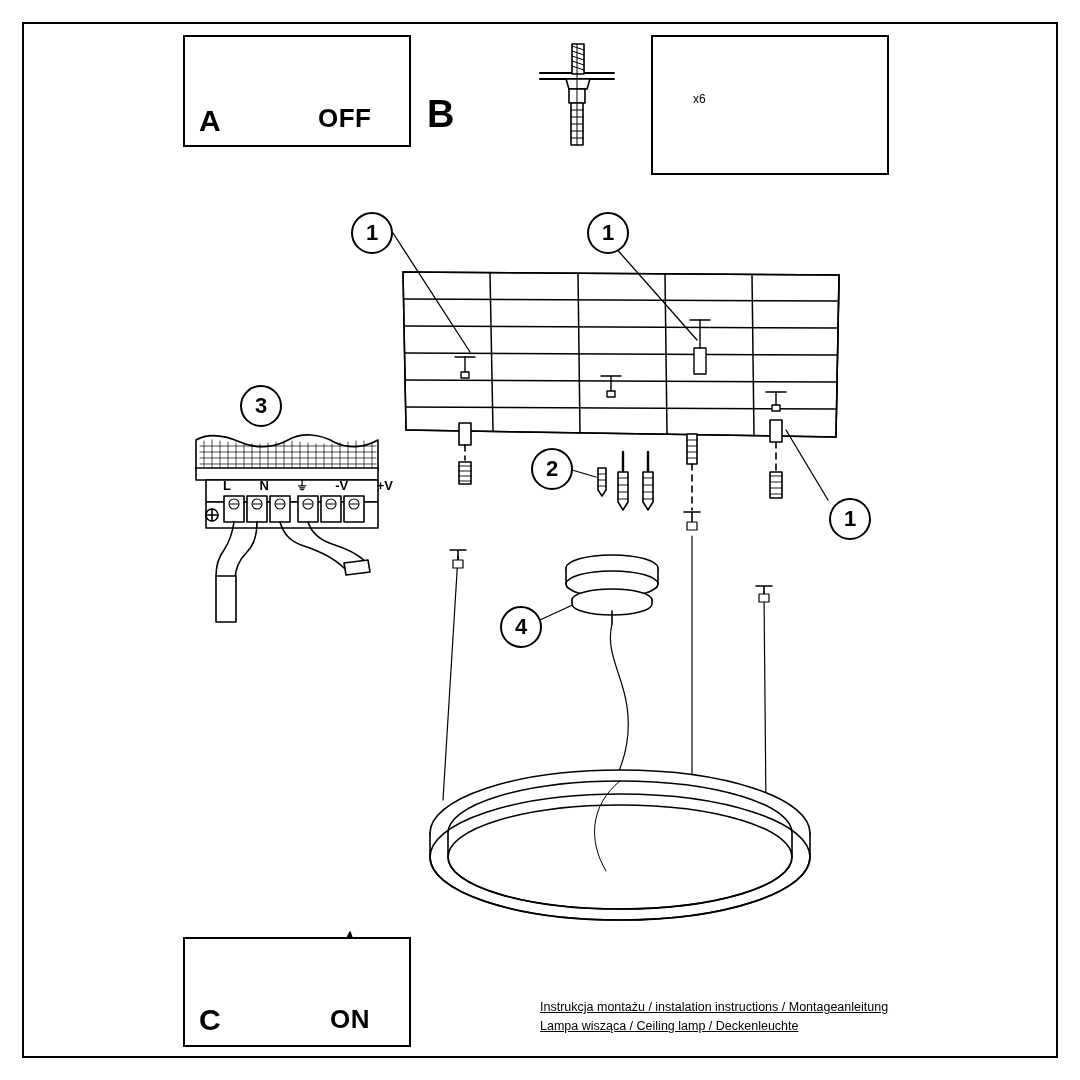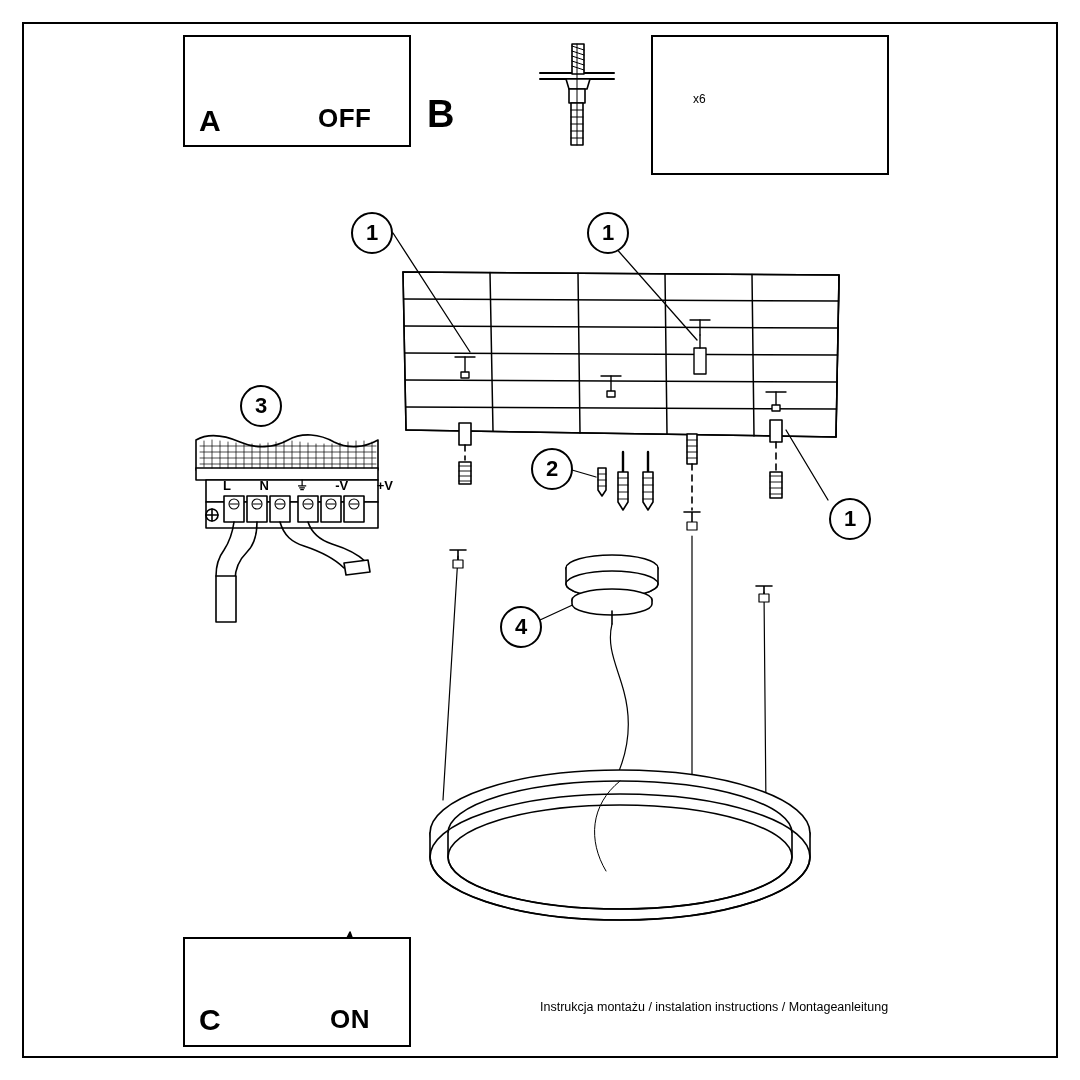--- a/index.html
+++ b/index.html
@@ -98,20 +98,21 @@
   }
   .terminal-labels span { display: inline-block; }
 
   .footer {
     position: absolute;
     left: 540px;
     top: 998px;
     font-size: 12.5px;
     line-height: 1.55;
     color: #000;
+    text-decoration: underline;
   }
 
   svg.art {
     position: absolute;
     left: 0;
     top: 0;
     width: 1080px;
     height: 1080px;
     pointer-events: none;
   }
@@ -408,15 +409,16 @@
   <div class="terminal-labels">
     <span>L</span>
     <span>N</span>
     <span>⏚</span>
     <span>-V</span>
     <span>+V</span>
   </div>
 
   <div class="footer">
     <div>Instrukcja montażu / instalation instructions / Montageanleitung</div>
+    <div>Lampa wisząca / Ceiling lamp / Deckenleuchte</div>
   </div>
 
 </div>
 
 </body></html>

